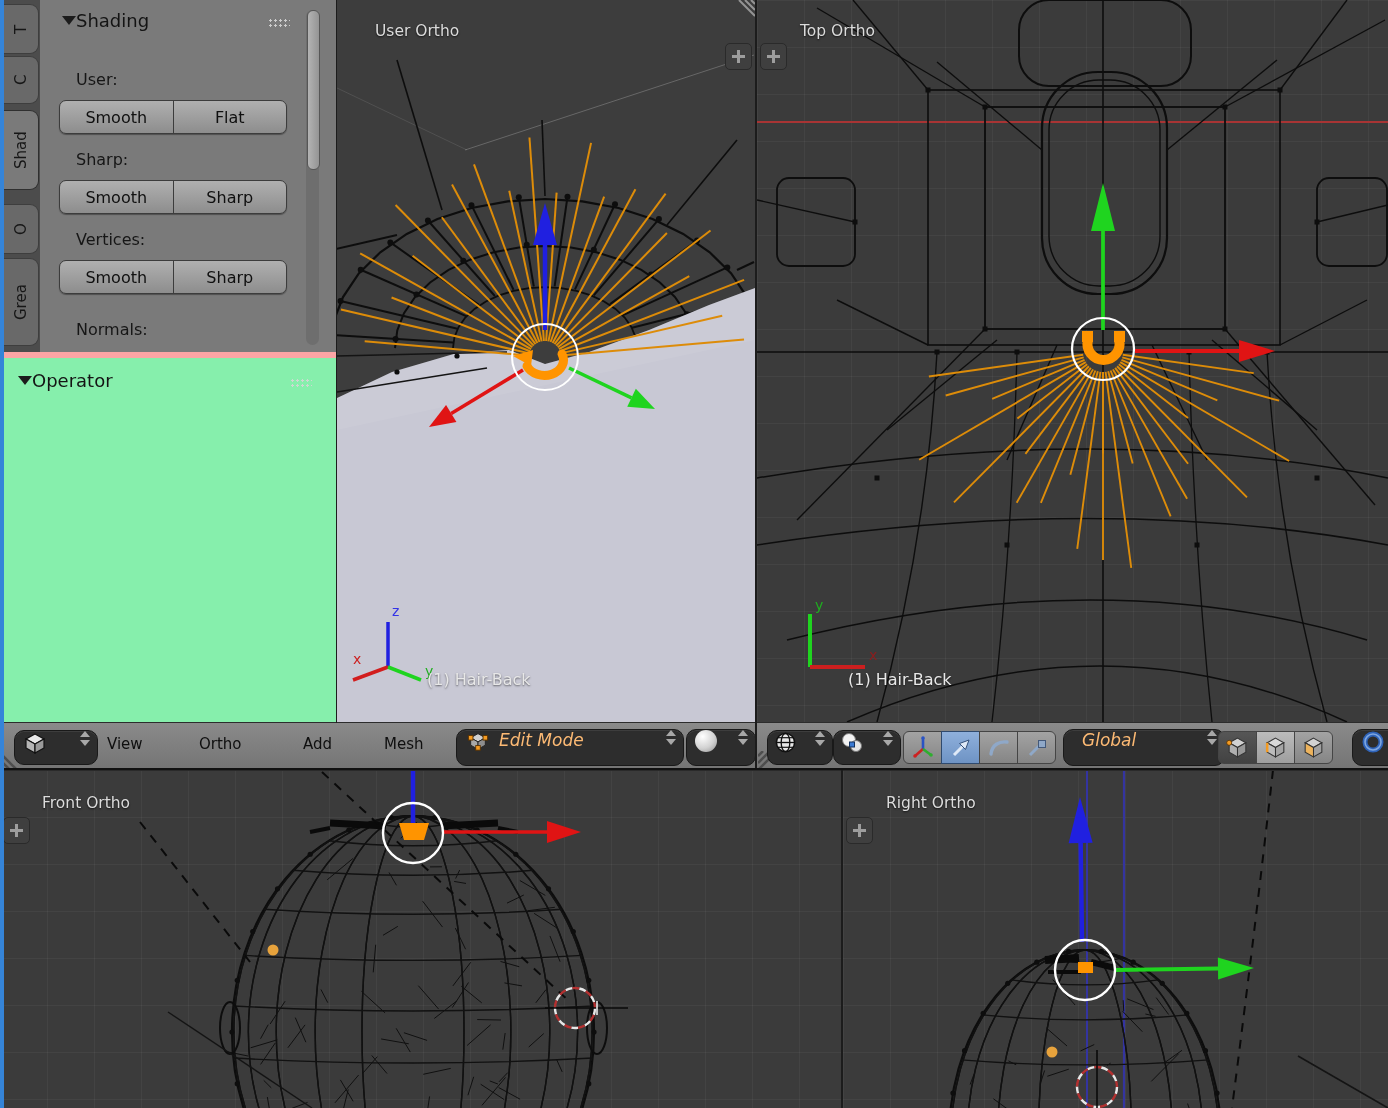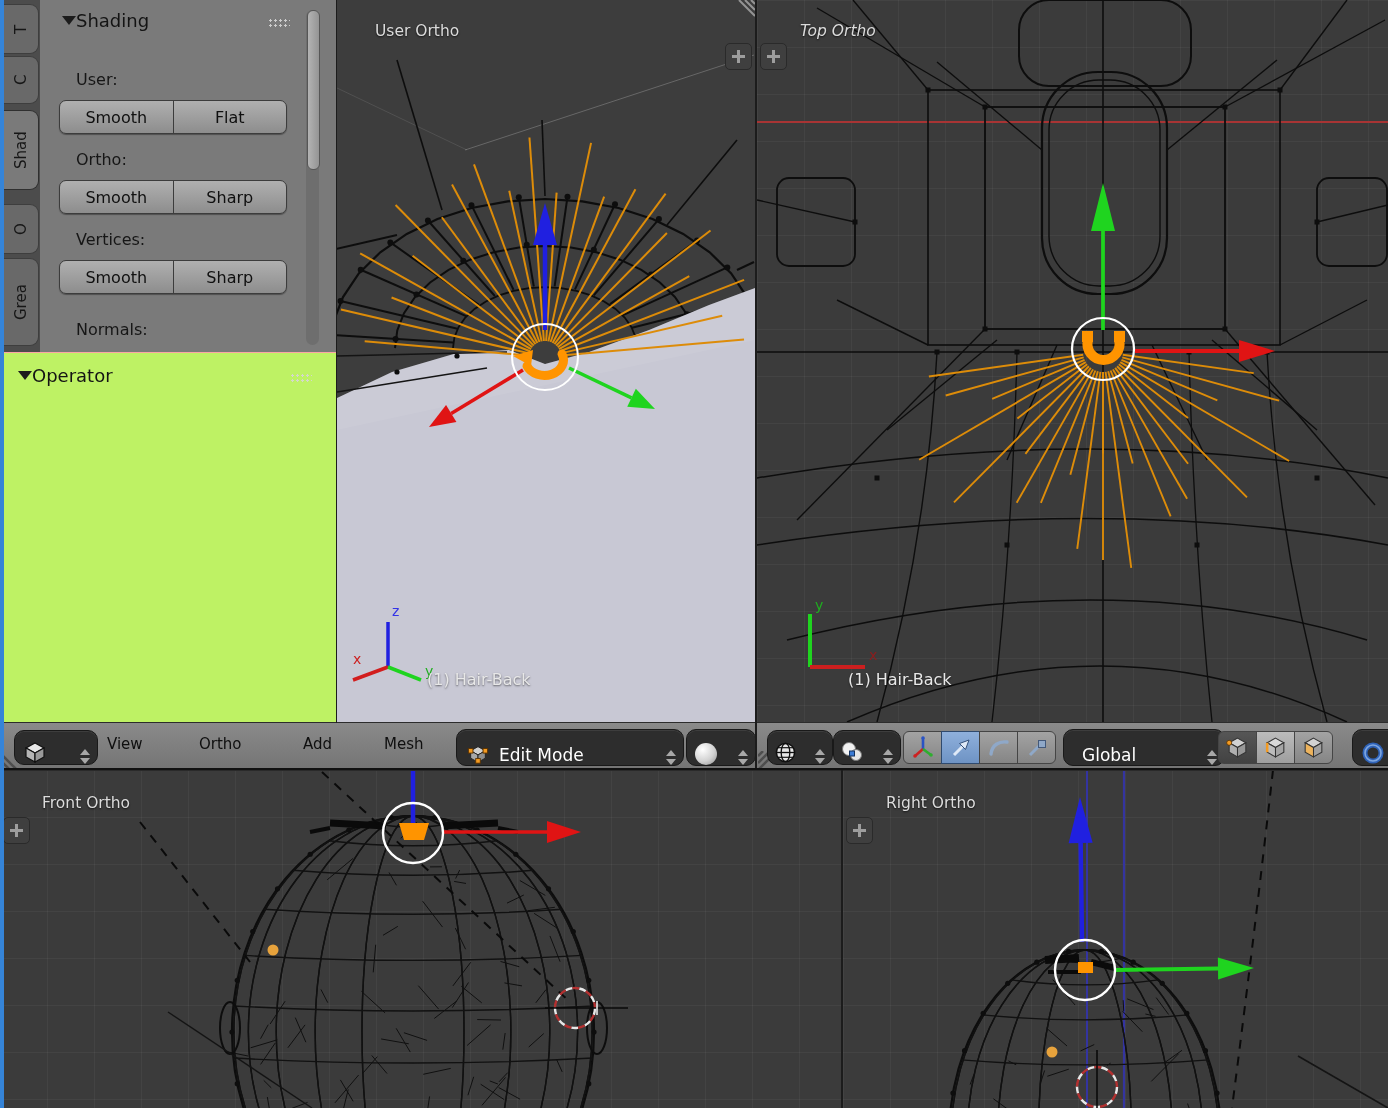--- a/index.html
+++ b/index.html
@@ -18,27 +18,27 @@
   .panel-header{position:absolute;display:flex;align-items:center;color:#141414;font-size:18px;}
   .tri{width:0;height:0;border-left:7px solid transparent;border-right:7px solid transparent;border-top:9px solid #1c1c1c;display:inline-block;}
   .grip{position:absolute;width:22px;height:11px;background-image:radial-gradient(circle,#d6d6d6 32%,rgba(0,0,0,0) 36%);background-size:5px 5px;opacity:.9;}
   .flabel{position:absolute;color:#161616;font-size:16px;}
   .btn-group{position:absolute;display:flex;height:32px;border:1px solid #3c3c3c;border-radius:7px;overflow:hidden;
              background:linear-gradient(#b0b0b0,#8d8d8d);box-shadow:0 1px 1px rgba(0,0,0,.35);}
   .btn-group .seg{flex:1;display:flex;align-items:center;justify-content:center;color:#101010;font-size:16px;cursor:pointer;}
   .btn-group .seg + .seg{border-left:1px solid #3c3c3c;}
   #scrollbar{left:306px;top:10px;width:13px;height:335px;border-radius:7px;background:#6e6e6e;}
   #scrollthumb{left:307px;top:10px;width:11px;height:158px;border-radius:6px;background:linear-gradient(90deg,#b3b3b3,#949494);border:1px solid #565656;}
-  #operator{left:0;top:352px;width:337px;height:371px;background:#bef264;border-top:1px solid #fca5a5;}
+  #operator{left:0;top:352px;width:337px;height:371px;background:#86efac;border-top:6px solid #fca5a5;}
   
   #hdr{left:0;top:722px;width:1388px;height:47px;background:linear-gradient(#8a8a8a,#747474);
        border-top:1px solid #2c2c2c;border-bottom:1px solid #2a2a2a;}
   .menu-item{position:absolute;top:12px;color:#0f0f0f;font-size:15px;cursor:pointer;}
-  .dk{position:absolute;background:#2d2d2d;border:1px solid #191919;border-radius:10px;display:flex;align-items:flex-end;
-      color:#ffffff;font-size:16px;cursor:pointer;box-shadow:inset 0 1px 0 rgba(255,255,255,.08);}
+  .dk{position:absolute;background:#2d2d2d;border:1px solid #191919;border-radius:10px;display:flex;align-items:flex-start;
+      color:#fdba74;font-size:16px;cursor:pointer;box-shadow:inset 0 1px 0 rgba(255,255,255,.08);font-style:italic;}
   .updn{margin-left:auto;margin-right:7px;display:flex;flex-direction:column;gap:3px;align-items:center;}
   .updn i{width:0;height:0;border-left:5px solid transparent;border-right:5px solid transparent;display:block;}
   .updn .u{border-bottom:6px solid #a8a8a8;}
   .updn .d{border-top:6px solid #a8a8a8;}
   .tool-btn{position:absolute;top:8px;width:37px;height:31px;background:linear-gradient(#a3a3a3,#858585);
             border:1px solid #454545;display:flex;align-items:center;justify-content:center;cursor:pointer;}
   .tool-btn.first{border-radius:6px 0 0 6px;}
   .tool-btn.last{border-radius:0 6px 6px 0;}
   .tool-btn.on{background:linear-gradient(#8fb0dc,#6e93c4);border-color:#2f4a6e;}
   
@@ -248,21 +248,21 @@
           <polygon points="346,183 358,231 334,231" fill="#1fd41f"></polygon>
           <line x1="378" y1="351" x2="482" y2="351" stroke="#e01414" stroke-width="3.8"></line>
           <polygon points="518,351 482,362 482,340" fill="#e01414"></polygon>
           <circle cx="346" cy="349" r="31" fill="none" stroke="#ffffff" stroke-width="2.2"></circle>
           <line x1="53" y1="667" x2="53" y2="614" stroke="#1fd41f" stroke-width="4"></line>
           <line x1="53" y1="667" x2="108" y2="667" stroke="#cc1f1f" stroke-width="4"></line>
           <text x="58" y="610" fill="#1fae1f" font-size="14">y</text>
           <text x="112" y="660" fill="#8c1d1d" font-size="14">x</text>
         </g>
     </svg>
-    <div class="vp-label" style="left:43px;top:22px;font-style:italic;">Top Ortho</div>
+    <div class="vp-label" style="left:43px;top:22px;">Top Ortho</div>
     <div class="obj-label" style="left:91px;top:670px;">(1) Hair-Back</div>
     <div class="plusbtn" style="left:3px;top:43px;"></div>
   </div>
 
   <div class="abs vp gridded" id="vp-right" style="left:843px;top:770px;width:545px;height:338px;">
     <svg width="545" height="338" viewBox="0 0 545 338">
       <g id="g-right">
           <line x1="244" y1="0" x2="244" y2="338" stroke="#3434a0" stroke-width="2"></line>
           <line x1="281" y1="0" x2="281" y2="338" stroke="#3434a0" stroke-width="2.2"></line>
           <ellipse cx="242" cy="368" rx="136" ry="188" fill="none" stroke="#0d0d0d" stroke-width="2.2"></ellipse>
@@ -548,21 +548,21 @@
         <span>Shading</span>
       </div>
       <div class="grip" style="left:228px;top:18px;"></div>
 
       <div class="flabel" style="left:36px;top:70px;">User:</div>
       <div class="btn-group" style="left:19px;top:100px;width:226px;">
         <div class="seg">Smooth</div>
         <div class="seg">Flat</div>
       </div>
 
-      <div class="flabel" style="left:36px;top:150px;">Ortho:</div>
+      <div class="flabel" style="left:36px;top:150px;">Sharp:</div>
       <div class="btn-group" style="left:19px;top:180px;width:226px;">
         <div class="seg">Smooth</div>
         <div class="seg">Sharp</div>
       </div>
 
       <div class="flabel" style="left:36px;top:230px;">Vertices:</div>
       <div class="btn-group" style="left:19px;top:260px;width:226px;">
         <div class="seg">Smooth</div>
         <div class="seg">Sharp</div>
       </div>

